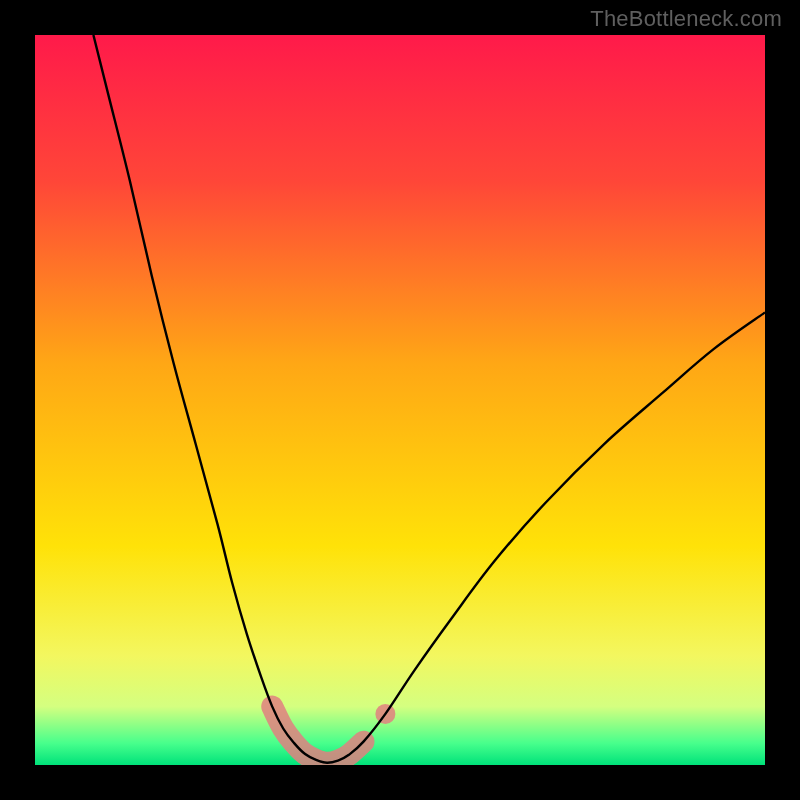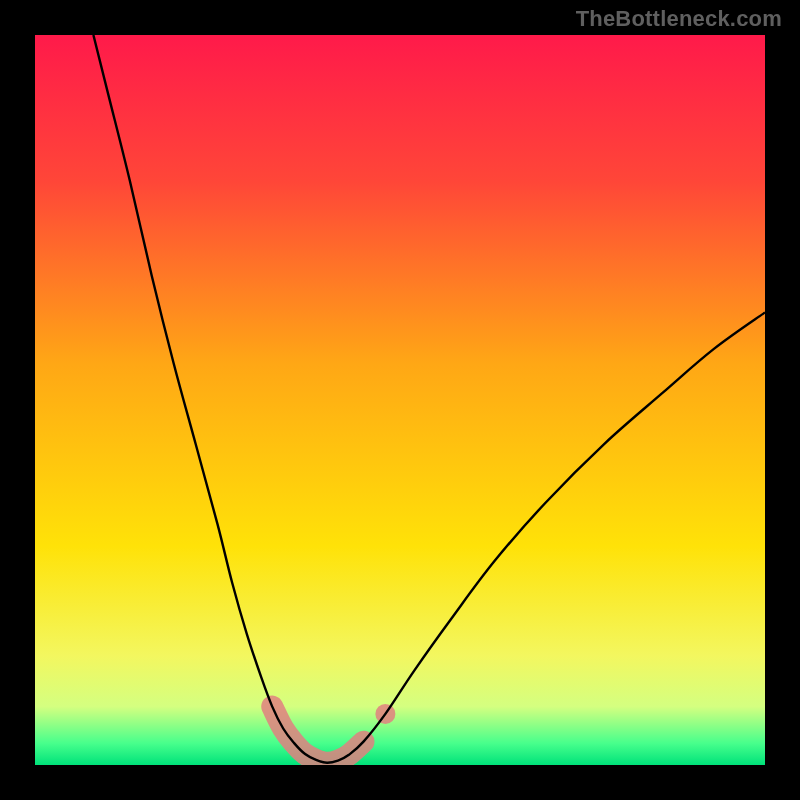--- a/index.html
+++ b/index.html
@@ -10,21 +10,21 @@
     background: #000;
     position: relative;
     font-family: Arial, sans-serif;
   }
   .watermark {
     position: absolute;
     top: 6px;
     right: 18px;
     color: #5f5f5f;
     font-size: 22px;
-    font-weight: 700;
+    font-weight: 400;
     z-index: 10;
     letter-spacing: 0.2px;
   }
   .plot-area {
     position: absolute;
     left: 35px;
     top: 35px;
     width: 730px;
     height: 730px;
   }

